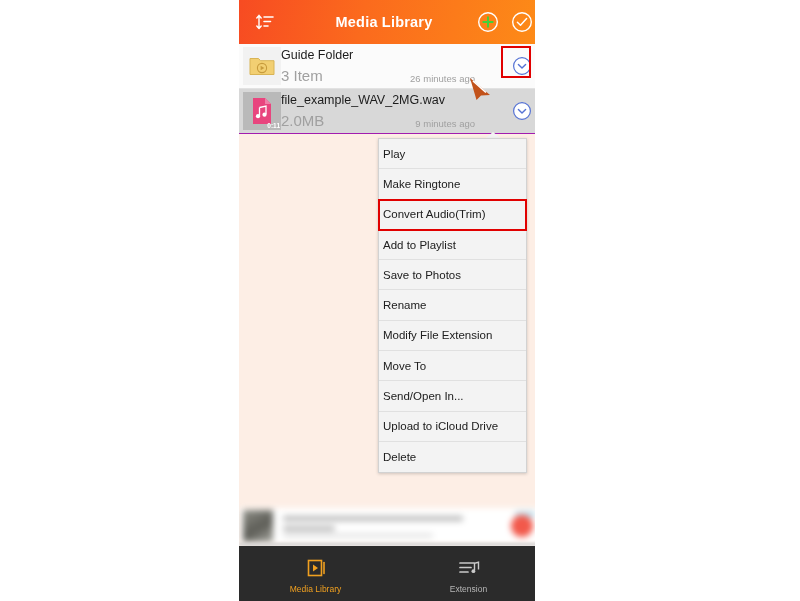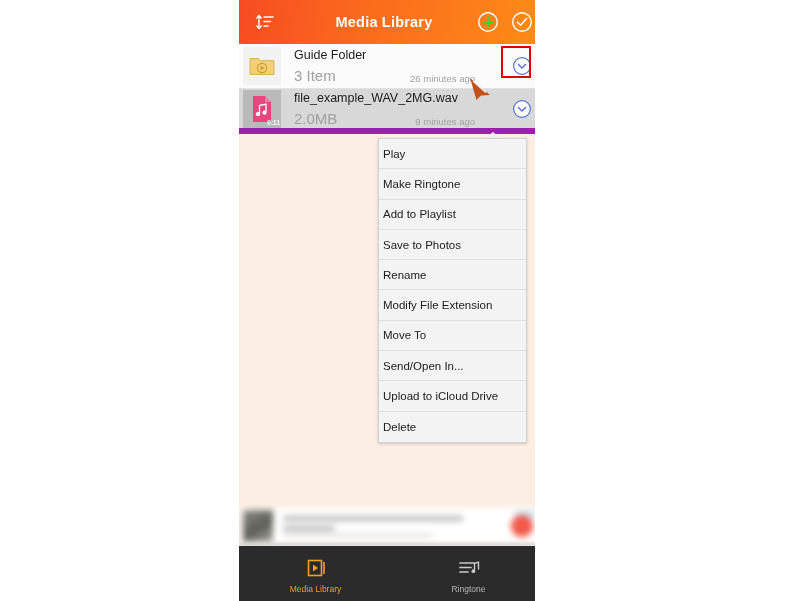--- a/index.html
+++ b/index.html
@@ -57,34 +57,34 @@
   #list { position: absolute; left: 0; top: 44px; width: 306px; }
   .row {
     position: relative;
     height: 45px;
     display: flex;
     align-items: center;
     padding: 0 8px 0 4px;
     box-sizing: border-box;
   }
   .row-folder { background: #fbfbfb; border-bottom: 1px solid #e2e2e2; }
-  .row-audio  { background: #d8d8d8; border-bottom: 6px solid #a21caf; }
+  .row-audio  { background: #d8d8d8; border-bottom: 1px solid #a21caf; }
 
   .thumb {
     width: 38px; height: 38px;
     flex: 0 0 38px;
     position: relative;
     display: flex; align-items: center; justify-content: center;
   }
   .thumb-folder { background: #f2f2f2; }
   .thumb-audio  { background: #b9b9b9; }
 
   .row-text {
     flex: 1;
-    margin-left: 13px;
+    margin-left: 0;
     min-width: 0;
     position: relative;
     height: 38px;
   }
   .row-title {
     position: absolute;
     top: 1px; left: 0;
     font-size: 12.5px;
     color: #1c1c1c;
     white-space: nowrap;
@@ -331,20 +331,23 @@
 
   <div id="menu-pointer"></div>
 
   <div id="menu">
     <div class="menu-item">
       <span>Play</span>
     </div>
     <div class="menu-item">
       <span>Make Ringtone</span>
     </div>
+    <div class="menu-item highlighted">
+      <span>Convert Audio(Trim)</span>
+    </div>
     <div class="menu-item">
       <span>Add to Playlist</span>
     </div>
     <div class="menu-item">
       <span>Save to Photos</span>
     </div>
     <div class="menu-item">
       <span>Rename</span>
     </div>
     <div class="menu-item">
@@ -386,17 +389,17 @@
       <div class="tab-label">Media Library</div>
     </div>
     <div class="tab">
       <div class="tab-icon">
         <svg width="22" height="18" viewBox="0 0 22 18">
           <path d="M2 4 H16 M2 8.5 H13 M2 13 H10" stroke="#c9c9c9" stroke-width="1.7" stroke-linecap="round"></path>
           <path d="M16.5 11.5 V4.2 L20.5 3.2 V10.5" stroke="#c9c9c9" stroke-width="1.4" fill="none"></path>
           <circle cx="15.4" cy="12.2" r="1.9" fill="#c9c9c9"></circle>
         </svg>
       </div>
-      <div class="tab-label">Ringtone</div>
+      <div class="tab-label">Extension</div>
     </div>
   </div>
 
 </div>
 
 </body></html>

